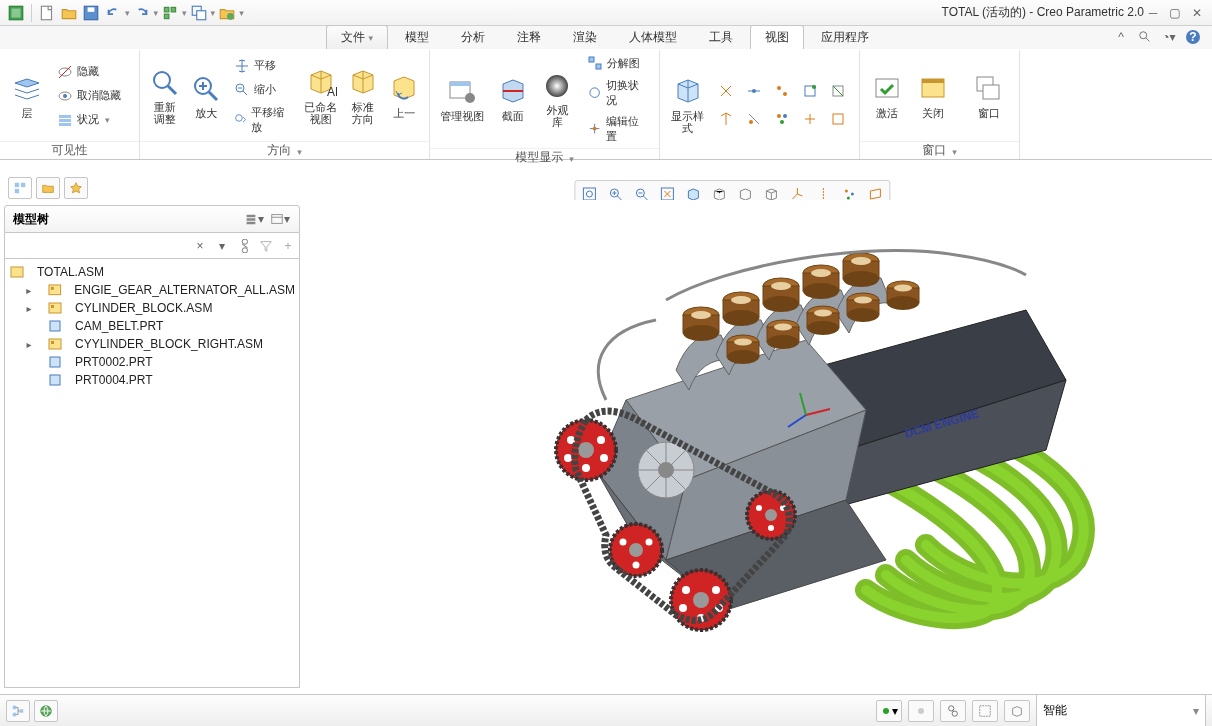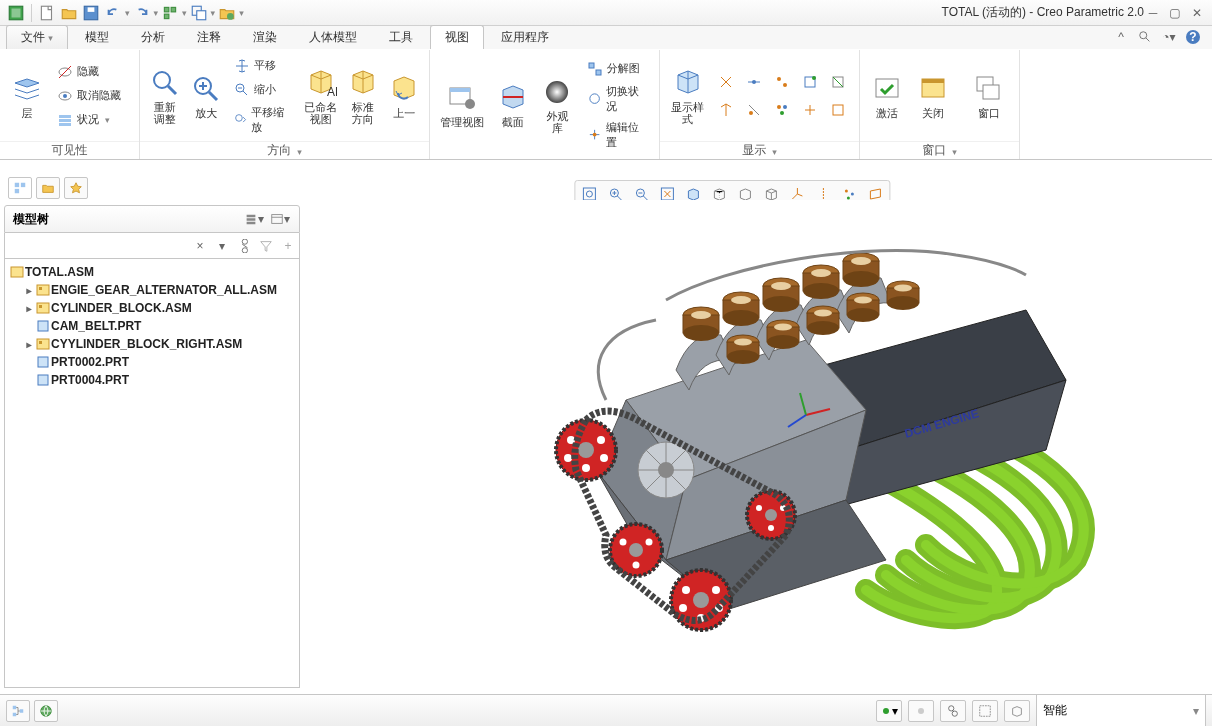--- a/index.html
+++ b/index.html
@@ -8,21 +8,21 @@
 
 .titlebar { height:26px; background:linear-gradient(#fdfdfd,#f1f1f1); border-bottom:1px solid #d0d0d0; display:flex; align-items:center; padding:0 6px; }
 .titlebar .qat { display:flex; align-items:center; gap:2px; }
 .titlebar .qat .qbtn { width:20px; height:20px; display:flex; align-items:center; justify-content:center; border:1px solid transparent; border-radius:2px; }
 .titlebar .qat .sep { width:1px; height:18px; background:#d0d0d0; margin:0 3px; }
 .titlebar .title-center { flex:1; text-align:right; color:#333; }
 .titlebar .winctrl { display:flex; gap:4px; }
 .titlebar .winctrl span { width:18px; height:18px; display:flex; align-items:center; justify-content:center; color:#666; }
 
 
-.menubar { height:24px; background:#f7f7f7; border-bottom:1px solid #fff; display:flex; align-items:flex-end; padding:0 6px; position:relative; }
+.menubar { height:24px; background:#f7f7f7; border-bottom:1px solid #fff; display:flex; align-items:flex-end; padding:0 22px; position:relative;justify-content:center; }
 .menubar .mtab { padding:3px 14px; color:#333; border:1px solid transparent; border-bottom:none; border-radius:3px 3px 0 0; margin-right:2px; cursor:pointer; }
 .menubar .mtab.file { background:linear-gradient(#fcfcfc,#efefef); border-color:#c6c6c6; }
 .menubar .mtab.active { background:#fff; border-color:#c6c6c6; }
 .menubar .help-icons { position:absolute; right:10px; top:2px; display:flex; gap:6px; align-items:center; color:#666; }
 .menubar .help-icons span { width:18px; height:18px; display:flex; align-items:center; justify-content:center; }
 
 
 .ribbon { height:110px; background:#fff; border-bottom:1px solid #c6c6c6; display:flex; }
 .rgroup { border-right:1px solid #e2e2e2; display:flex; flex-direction:column; }
 .rgroup .rbody { flex:1; display:flex; align-items:center; padding:2px 6px; gap:4px; }
@@ -47,21 +47,21 @@
 .treetabs { height:26px; display:flex; align-items:center; gap:4px; padding:2px 4px; }
 .treetabs .tt { width:24px; height:22px; display:flex; align-items:center; justify-content:center; border:1px solid #c6c6c6; border-radius:2px; background:#fafafa; cursor:pointer; }
 .treetabs .tt.active { background:#fff; }
 .treehdr { height:28px; border:1px solid #c6c6c6; border-radius:3px 3px 0 0; margin-top:4px; display:flex; align-items:center; padding:8px 8px; justify-content:space-between; background:linear-gradient(#fff,#f3f3f3); }
 .treehdr .ropts { display:flex; gap:4px; }
 .treehdr .ropts span { width:22px; height:20px; display:flex; align-items:center; justify-content:center; color:#666; cursor:pointer; }
 .treefilter { height:26px; border:1px solid #c6c6c6; border-top:none; display:flex; align-items:center; }
 .treefilter input { flex:1; border:none; outline:none; padding:0 6px; height:22px; background:transparent; }
 .treefilter .fb { width:22px; height:22px; display:flex; align-items:center; justify-content:center; color:#666; cursor:pointer; }
 .treebody { border:1px solid #c6c6c6; border-top:none; height:calc(100% - 86px); overflow:auto; padding:4px 2px; }
-.tnode { display:flex; align-items:center; gap:0; padding:1px 2px; cursor:pointer; white-space:nowrap;font-weight:bold; }
+.tnode { display:flex; align-items:center; gap:12px; padding:1px 2px; cursor:pointer; white-space:nowrap; }
 .tnode .exp { width:12px; color:#666; text-align:center; font-size:10px; }
 .tnode .tic { width:16px; height:16px; display:flex; align-items:center; justify-content:center; }
 .tnode .tname { color:#222; }
 .indent-1 { padding-left:16px; }
 
 
 .viewport { position:absolute; left:304px; right:4px; top:200px; bottom:36px; background:#fff; }
 
 
 .statusbar { position:absolute; left:0; right:0; bottom:0; height:32px; background:linear-gradient(#fdfdfd,#eeeeee); border-top:1px solid #c6c6c6; display:flex; align-items:center; padding:0 6px; }
@@ -374,20 +374,24 @@
             <span class="sic">
               <svg viewBox="0 0 16 16">
                 <path d="M3 8h10M8 3v10" stroke="#4a7cc0"></path>
                 <circle cx="8" cy="8" r="2" fill="#d97c1a"></circle>
               </svg>
             </span>
             <span class="slbl">编辑位置</span>
           </div>
       </div>
     </div>
+    <div class="rfoot">
+        <span>模型显示</span>
+        <span class="drop"></span>
+      </div>
   </div>
 
   <div class="rgroup" style="width:200px">
     <div class="rbody">
       <div class="vbtn">
           <div class="ic">
             <svg viewBox="0 0 32 32">
               <path d="M6 8l10-4 10 4v14l-10 4-10-4z" fill="#cde3f7" stroke="#4a7cc0"></path>
               <path d="M16 4v22M6 8l10 4 10-4" fill="none" stroke="#4a7cc0"></path>
             </svg>
@@ -468,24 +472,20 @@
           </div>
         <div class="sbtn">
             <span class="sic">
               <svg viewBox="0 0 16 16">
                 <rect x="3" y="3" width="10" height="10" fill="none" stroke="#d97c1a"></rect>
               </svg>
             </span>
           </div>
       </div>
     </div>
-    <div class="rfoot">
-        <span>显示</span>
-        <span class="drop"></span>
-      </div>
   </div>
 
   <div class="rgroup" style="width:160px">
     <div class="rbody">
       <div class="vbtn">
           <div class="ic">
             <svg viewBox="0 0 32 32">
               <rect x="5" y="6" width="22" height="18" fill="#fff" stroke="#888"></rect>
               <path d="M10 16l4 4 8-8" fill="none" stroke="#2e9e2e" stroke-width="3"></path>
             </svg>

